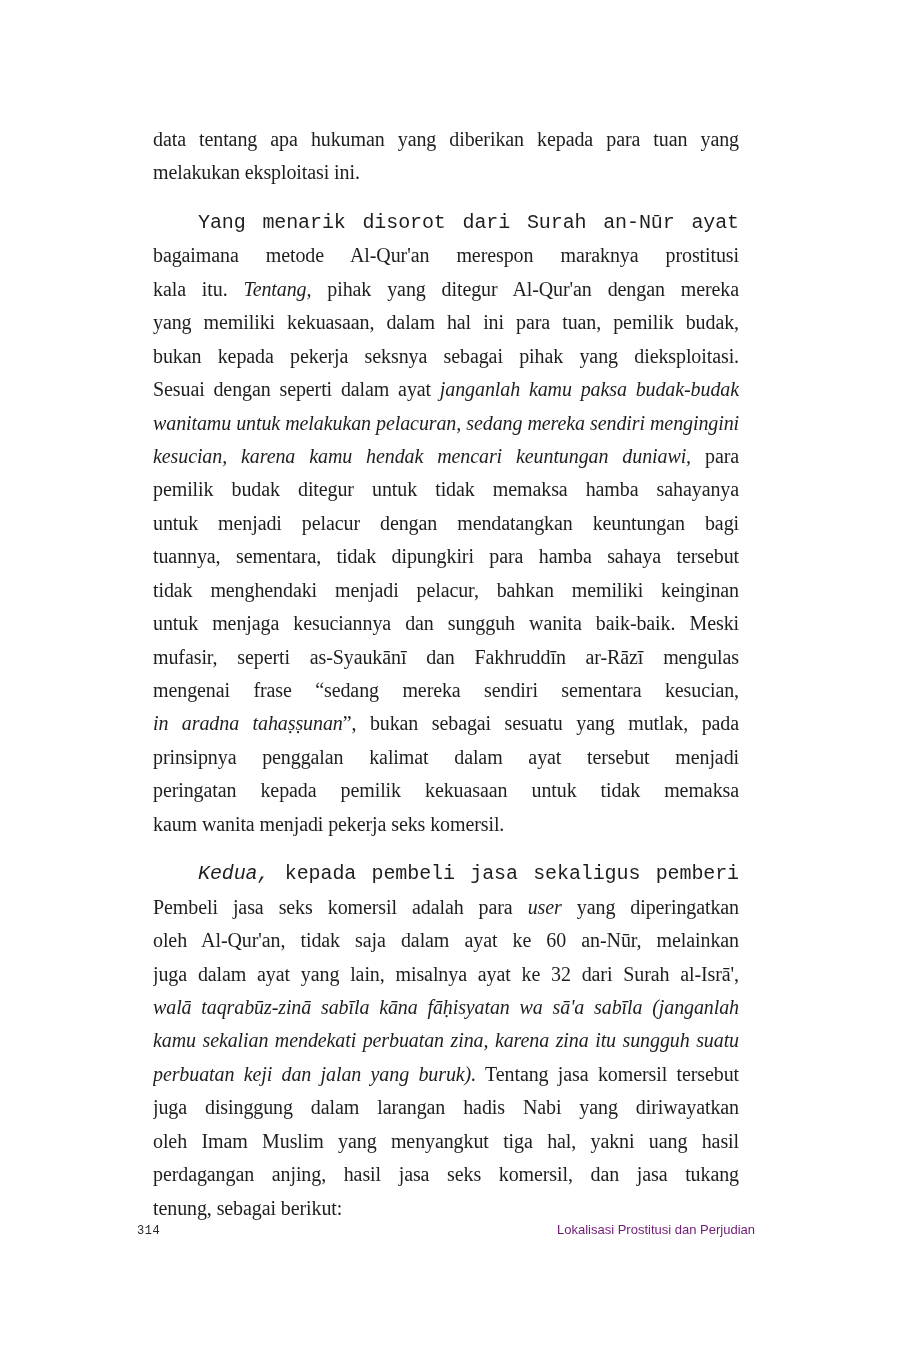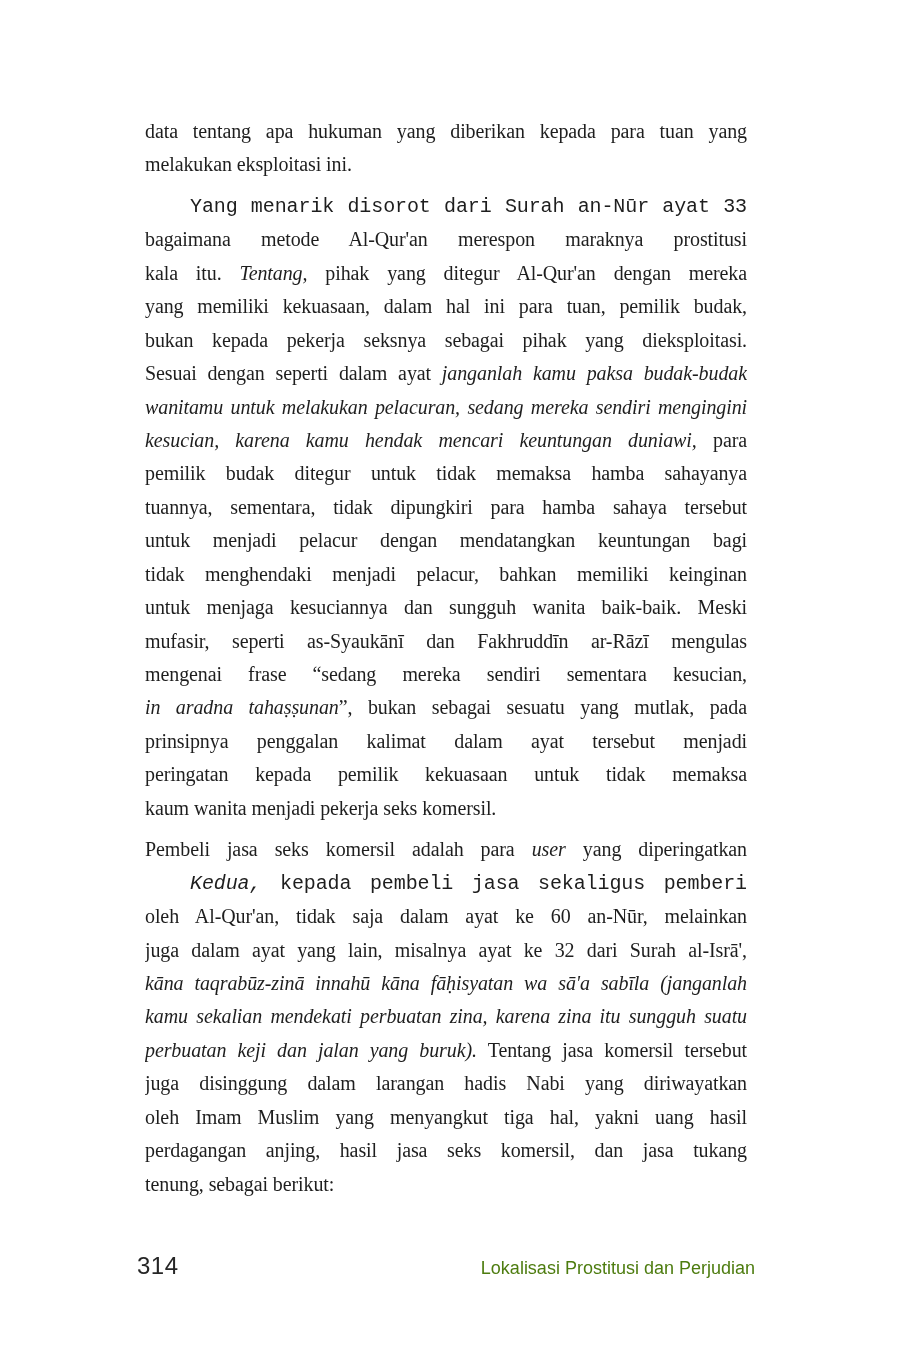--- a/index.html
+++ b/index.html
@@ -14,21 +14,21 @@
     background: #ffffff;
     overflow: hidden;
   }
   .text-block {
     position: absolute;
     left: 137px;
     top: 107px;
     width: 618px;
   }
   .paragraph {
-    margin: 8px;
+    margin: 16px;
     padding: 0;
   }
   .line {
     font-family: "Liberation Serif", "DejaVu Serif", serif;
     font-size: 20px;
     line-height: 33.45px;
     height: 33.45px;
     overflow: hidden;
     color: #1e1e1e;
     text-align: justify;
@@ -51,27 +51,27 @@
     left: 137px;
     top: 1222px;
     width: 618px;
     display: flex;
     justify-content: space-between;
     align-items: baseline;
     font-family: "Liberation Sans", "DejaVu Sans", sans-serif;
     color: #262626;
   }
   .page-number {
-    font-size: 24px;
+    font-size: 12px;
     letter-spacing: 0.5px;
+    font-family: Liberation Mono, monospace;
   }
   .running-title {
-    font-size: 18px;
-    color: #4d7c0f;
-    margin-top: 36px;
+    font-size: 13px;
+    color: #701a75;
   }
 </style>
 </head>
 <body>
 
 <div class="page">
   <div class="text-block">
       <div class="paragraph">
         <div class="line"><span class="run">data tentang apa hukuman yang diberikan kepada para tuan yang</span></div>
         <div class="line last"><span class="run">melakukan eksploitasi ini.</span></div>
@@ -79,37 +79,37 @@
       <div class="paragraph">
         <div class="line indent"><span class="run">Yang menarik disorot dari Surah an-Nūr ayat 33 adalah</span></div>
         <div class="line"><span class="run">bagaimana metode Al-Qur'an merespon maraknya prostitusi</span></div>
         <div class="line"><span class="run">kala itu. </span><span class="run italic">Tentang,</span><span class="run"> pihak yang ditegur Al-Qur'an dengan mereka</span></div>
         <div class="line"><span class="run">yang memiliki kekuasaan, dalam hal ini para tuan, pemilik budak,</span></div>
         <div class="line"><span class="run">bukan kepada pekerja seksnya sebagai pihak yang dieksploitasi.</span></div>
         <div class="line"><span class="run">Sesuai dengan seperti dalam ayat </span><span class="run italic">janganlah kamu paksa budak-budak</span></div>
         <div class="line"><span class="run italic">wanitamu untuk melakukan pelacuran, sedang mereka sendiri mengingini</span></div>
         <div class="line"><span class="run italic">kesucian, karena kamu hendak mencari keuntungan duniawi,</span><span class="run"> para</span></div>
         <div class="line"><span class="run">pemilik budak ditegur untuk tidak memaksa hamba sahayanya</span></div>
+        <div class="line"><span class="run">untuk menjadi pelacur dengan mendatangkan keuntungan bagi</span></div>
         <div class="line"><span class="run">tuannya, sementara, tidak dipungkiri para hamba sahaya tersebut</span></div>
-        <div class="line"><span class="run">untuk menjadi pelacur dengan mendatangkan keuntungan bagi</span></div>
         <div class="line"><span class="run">tidak menghendaki menjadi pelacur, bahkan memiliki keinginan</span></div>
         <div class="line"><span class="run">untuk menjaga kesuciannya dan sungguh wanita baik-baik. Meski</span></div>
         <div class="line"><span class="run">mufasir, seperti as-Syaukānī dan Fakhruddīn ar-Rāzī mengulas</span></div>
         <div class="line"><span class="run">mengenai frase “sedang mereka sendiri sementara kesucian,</span></div>
         <div class="line"><span class="run italic">in aradna tahaṣṣunan</span><span class="run">”, bukan sebagai sesuatu yang mutlak, pada</span></div>
         <div class="line"><span class="run">prinsipnya penggalan kalimat dalam ayat tersebut menjadi</span></div>
         <div class="line"><span class="run">peringatan kepada pemilik kekuasaan untuk tidak memaksa</span></div>
         <div class="line last"><span class="run">kaum wanita menjadi pekerja seks komersil.</span></div>
       </div>
       <div class="paragraph">
+        <div class="line indent"><span class="run italic">Kedua,</span><span class="run"> kepada pembeli jasa sekaligus pemberi jasa seks.</span></div>
         <div class="line"><span class="run">Pembeli jasa seks komersil adalah para </span><span class="run italic">user</span><span class="run"> yang diperingatkan</span></div>
-        <div class="line indent"><span class="run italic">Kedua,</span><span class="run"> kepada pembeli jasa sekaligus pemberi jasa seks.</span></div>
         <div class="line"><span class="run">oleh Al-Qur'an, tidak saja dalam ayat ke 60 an-Nūr, melainkan</span></div>
         <div class="line"><span class="run">juga dalam ayat yang lain, misalnya ayat ke 32 dari Surah al-Isrā',</span></div>
-        <div class="line"><span class="run italic">kāna taqrabūz-zinā innahū kāna fāḥisyatan wa sā'a sabīla (janganlah</span></div>
+        <div class="line"><span class="run italic">walā taqrabūz-zinā sabīla kāna fāḥisyatan wa sā'a sabīla (janganlah</span></div>
         <div class="line"><span class="run italic">kamu sekalian mendekati perbuatan zina, karena zina itu sungguh suatu</span></div>
         <div class="line"><span class="run italic">perbuatan keji dan jalan yang buruk).</span><span class="run"> Tentang jasa komersil tersebut</span></div>
         <div class="line"><span class="run">juga disinggung dalam larangan hadis Nabi yang diriwayatkan</span></div>
         <div class="line"><span class="run">oleh Imam Muslim yang menyangkut tiga hal, yakni uang hasil</span></div>
         <div class="line"><span class="run">perdagangan anjing, hasil jasa seks komersil, dan jasa tukang</span></div>
         <div class="line last"><span class="run">tenung, sebagai berikut:</span></div>
       </div>
     </div>
   <div class="footer">
     <span class="page-number">314</span>

